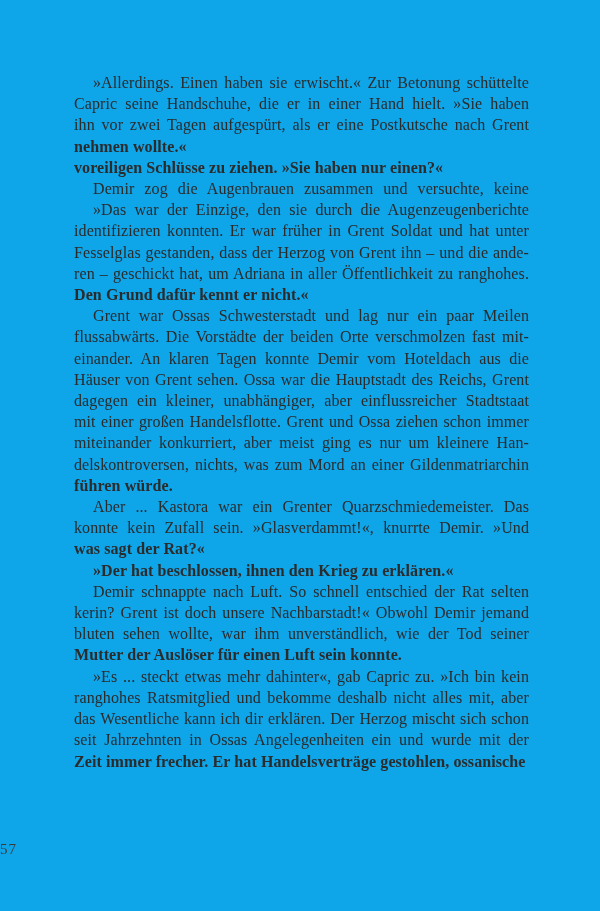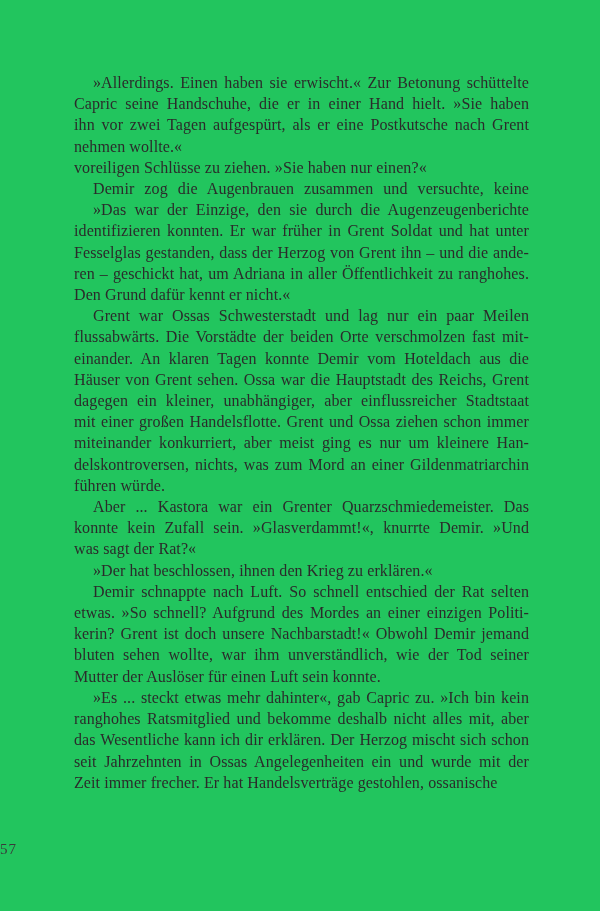--- a/index.html
+++ b/index.html
@@ -4,21 +4,21 @@
 <style>
   html, body {
     margin: 0;
     padding: 0;
     background: #fcfcfa;
   }
   .book-page {
     position: relative;
     width: 600px;
     height: 911px;
-    background: #22c55e;
+    background: #0ea5e9;
     color: #2b2b2b;
     font-family: "Liberation Serif", "DejaVu Serif", serif;
     overflow: hidden;
     box-sizing: border-box;
   }
   .text-block {
     position: absolute;
     top: 72px;
     left: 74px;
     width: 455px;
@@ -30,20 +30,21 @@
     margin: 0;
     padding: 0;
   }
   .line {
     text-align: justify;
     text-align-last: justify;
     white-space: normal;
   }
   .line.last {
     text-align-last: left;
+    font-weight: bold;
   }
   .line.first {
     text-indent: 19px;
   }
   .page-number {
     position: absolute;
     top: 841px;
     left: 0;
     width: 100%;
     text-align: left;
@@ -88,21 +89,20 @@
       <div class="para">
         <div class="line first">Aber ... Kastora war ein Grenter Quarzschmiedemeister. Das</div>
         <div class="line">konnte kein Zufall sein. »Glasverdammt!«, knurrte Demir. »Und</div>
         <div class="line last">was sagt der Rat?«</div>
       </div>
       <div class="para">
         <div class="line first last">»Der hat beschlossen, ihnen den Krieg zu erklären.«</div>
       </div>
       <div class="para">
         <div class="line first">Demir schnappte nach Luft. So schnell entschied der Rat selten</div>
-        <div class="line">etwas. »So schnell? Aufgrund des Mordes an einer einzigen Politi-</div>
         <div class="line">kerin? Grent ist doch unsere Nachbarstadt!« Obwohl Demir jemand</div>
         <div class="line">bluten sehen wollte, war ihm unverständlich, wie der Tod seiner</div>
         <div class="line last">Mutter der Auslöser für einen Luft sein konnte.</div>
       </div>
       <div class="para">
         <div class="line first">»Es ... steckt etwas mehr dahinter«, gab Capric zu. »Ich bin kein</div>
         <div class="line">ranghohes Ratsmitglied und bekomme deshalb nicht alles mit, aber</div>
         <div class="line">das Wesentliche kann ich dir erklären. Der Herzog mischt sich schon</div>
         <div class="line">seit Jahrzehnten in Ossas Angelegenheiten ein und wurde mit der</div>
         <div class="line last">Zeit immer frecher. Er hat Handelsverträge gestohlen, ossanische</div>

